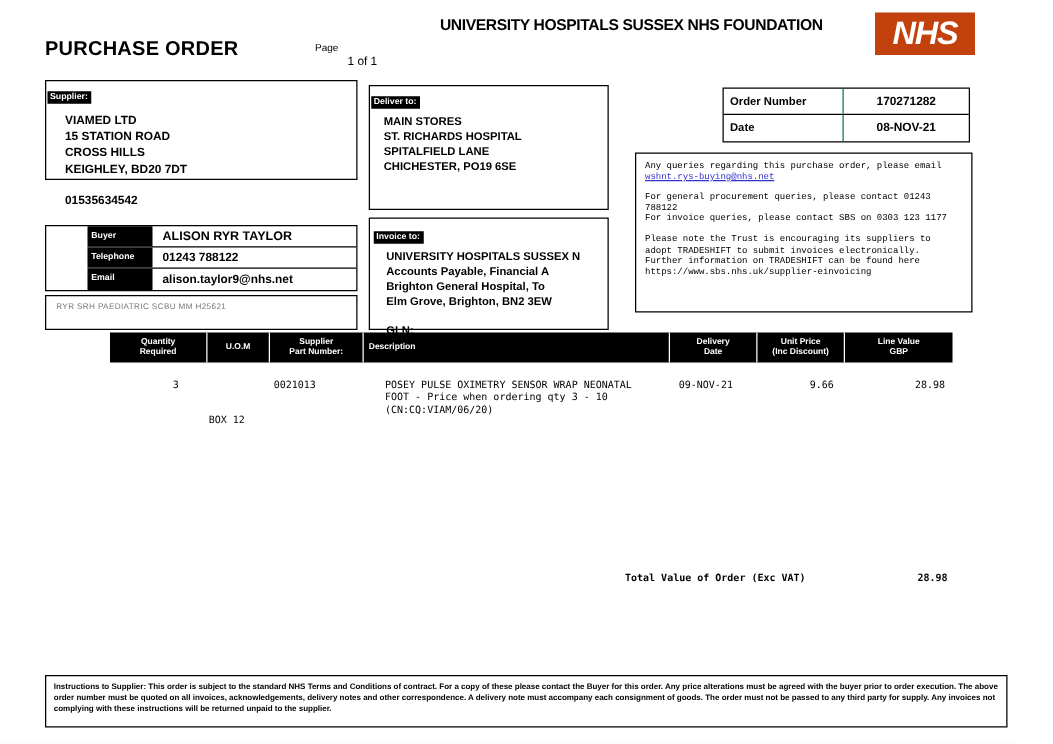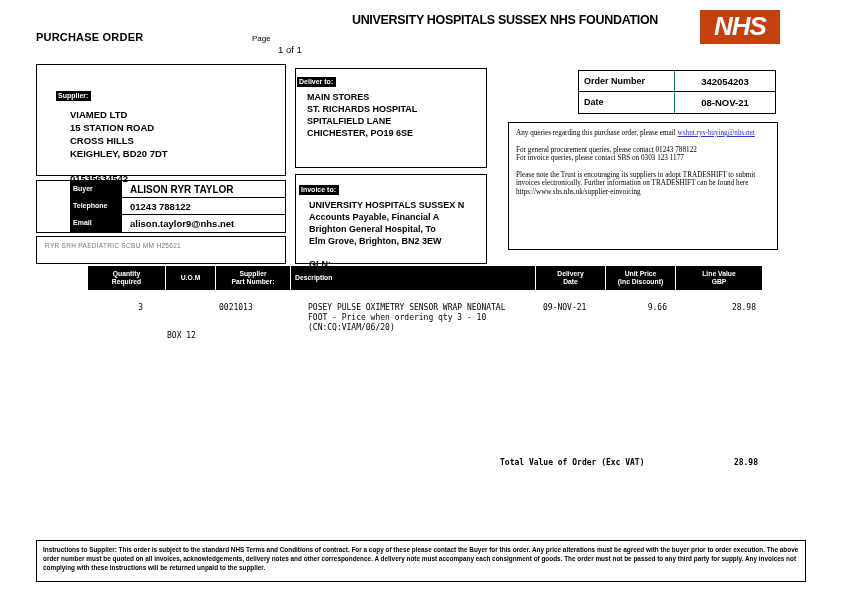--- a/index.html
+++ b/index.html
@@ -2,35 +2,35 @@
 <html><head>
 <meta charset="utf-8">
 <style>
   * { margin:0; padding:0; box-sizing:border-box; }
   body { background:#e8e8e8; font-family:"Liberation Sans", sans-serif; }
   .page {
     position:relative; width:842px; height:595px; background:#ffffff;
     overflow:hidden; margin:0 auto;
   }
   
-  .doc-title { position:absolute; left:36px; top:31px; font-size:11px; font-weight:bold; letter-spacing:.2px; }
+  .doc-title { position:absolute; left:36px; top:31px; font-size:16px; font-weight:bold; letter-spacing:.2px; }
   .page-label { position:absolute; left:252px; top:34px; font-size:8px; }
   .page-value { position:absolute; left:278px; top:44px; font-size:9.5px; }
   .org-title { position:absolute; left:320px; top:13px; width:370px; text-align:center;
     font-size:12.5px; font-weight:bold; letter-spacing:-.3px; }
   .nhs-logo { position:absolute; left:700px; top:10px; width:80px; height:34px;
     display:flex; align-items:center; justify-content:center; }
   .nhs-logo span { color:#fff; font-weight:bold; font-style:italic; font-size:26px;
     letter-spacing:-1px; transform:translateY(-1px); }
   
   .box { position:absolute; border:1.5px solid #000; background:#fff; }
   .box-label { display:inline-block; background:#000; color:#fff; font-size:7px;
     font-weight:bold; padding:1px 3px 2px 2px; }
   
-  .supplier-box { left:36px; top:64px; width:250px; height:112px; padding:19px; }
+  .supplier-box { left:36px; top:64px; width:250px; height:80px; padding:1px; }
   .supplier-body { padding:6px 0 0 14px; font-size:9.5px; font-weight:600; line-height:13px; }
   .supplier-phone { margin-top:12px; }
   
   .buyer-table { position:absolute; left:36px; top:180px; width:250px; border:1.5px solid #000;padding-left:33px; }
   .buyer-row { display:flex; border-bottom:1px solid #000; height:17px; }
   .buyer-row:last-child { border-bottom:none; }
   .buyer-row .lbl { width:52px; background:#000; color:#fff; font-size:7px; font-weight:bold;
     padding:4px 0 0 3px; }
   .buyer-row .val { flex:1; font-size:9.5px; font-weight:600; padding:3px 0 0 8px; }
   
@@ -43,21 +43,21 @@
   .gln { padding:12px 0 0 10px; font-size:9px; font-weight:600; }
   
   .meta-table { position:absolute; left:578px; top:70px; width:198px; border:1.5px solid #000; }
   .meta-row { display:flex; border-bottom:1px solid #000; height:21px; }
   .meta-row:last-child { border-bottom:none; }
   .meta-row .lbl { width:96px; font-size:9px; font-weight:bold; padding:5px 0 0 5px;
     border-right:1px solid #0f766e; }
   .meta-row .val { flex:1; font-size:9.5px; font-weight:600; padding:5px 0 0 0; text-align:center; }
   
   .queries-box { left:508px; top:122px; width:270px; height:128px; border-width:1px;
-    font-family:Liberation Serif, serif; font-size:7.2px; line-height:8.6px;
+    font-family:Liberation Mono, monospace; font-size:7.2px; line-height:8.6px;
     padding:6px 7px; }
   .queries-box p { margin-bottom:8px; }
   .queries-box .link { text-decoration:underline; cursor:pointer; }
   
   .items-header { position:absolute; left:88px; top:266px; width:674px; height:24px;
     display:grid; grid-template-columns:77px 50px 75px 245px 70px 70px 87px;
     background:#000; color:#fff; }
   .items-header .hcell { border-left:1px solid #fff; display:flex; flex-direction:column;
     align-items:center; justify-content:center; font-size:6.8px; font-weight:bold;
     line-height:8px; text-align:center; }
@@ -140,21 +140,21 @@
       <div>Accounts Payable, Financial A</div>
       <div>Brighton General Hospital, To</div>
       <div>Elm Grove, Brighton, BN2 3EW</div>
     </div>
     <div class="gln">GLN:</div>
   </div>
 
   <div class="meta-table">
     <div class="meta-row">
       <div class="lbl">Order Number</div>
-      <div class="val">342054203</div>
+      <div class="val">170271282</div>
     </div>
     <div class="meta-row">
       <div class="lbl">Date</div>
       <div class="val">08-NOV-21</div>
     </div>
   </div>
 
   <div class="box queries-box">
     <p><span>Any queries regarding this purchase order, please email </span><span class="link" style="color:#3333CC;">wshnt.rys-buying@nhs.net</span></p>
     <p>

